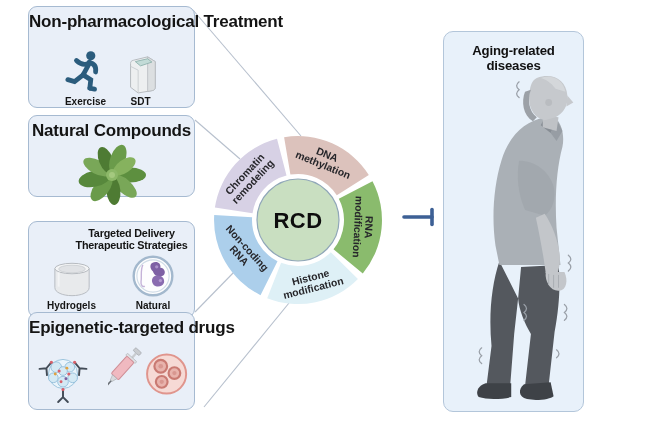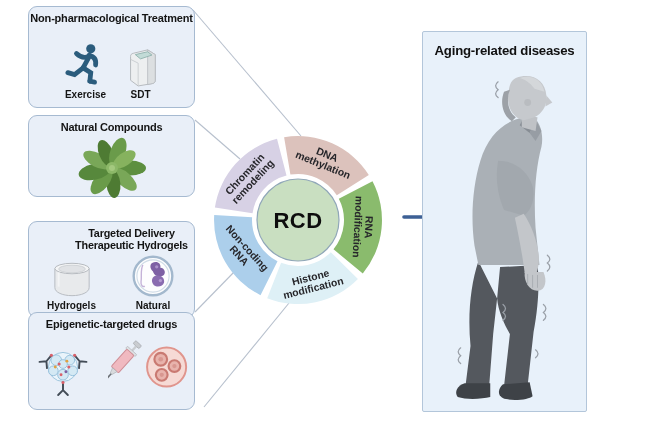--- a/index.html
+++ b/index.html
@@ -9,36 +9,36 @@
   }
   svg{display:block;}
   .abs{position:absolute;}
   
   .panel{
     position:absolute;left:28px;width:167px;
     background:#e9eff8;border:1.2px solid #a6bad1;border-radius:9px;
     box-sizing:border-box;
   }
   .panel-title{
-    text-align:center;font-weight:bold;color:#141414;font-size:11px;
+    text-align:center;font-weight:bold;color:#141414;font-size:17px;
     letter-spacing:-0.2px;white-space:nowrap;padding-top:5px;line-height:1.15;
   }
   .panel-title2{
     text-align:center;font-weight:bold;color:#141414;font-size:10.8px;
     letter-spacing:-0.2px;line-height:1.15;padding-top:5px;padding-left:40px;
   }
   .icon-row{display:flex;justify-content:center;align-items:flex-end;gap:6px;margin-top:2px;}
   .icon-item{display:flex;flex-direction:column;align-items:center;justify-content:flex-end;}
   .icon-label{
     font-weight:bold;color:#141414;font-size:10px;text-align:center;line-height:1.05;margin-top:2px;
   }
   
   .right-panel{
-    position:absolute;left:422px;top:31px;width:165px;height:381px;
-    background:#e8f1fa;border:1.2px solid #b3c6da;border-radius:2px;box-sizing:border-box;
+    position:absolute;left:443px;top:31px;width:141px;height:381px;
+    background:#e8f1fa;border:1.2px solid #b3c6da;border-radius:10px;box-sizing:border-box;
   }
   .right-title{
     text-align:center;font-weight:bold;color:#111;font-size:13.2px;padding-top:11px;letter-spacing:-0.2px;
   }
   
   .wheel-label{
     position:absolute;transform:translate(-50%,-50%);
     font-weight:bold;color:#26262a;font-size:10.4px;line-height:1.08;text-align:center;
     white-space:nowrap;
   }
@@ -130,21 +130,21 @@
           <circle cx="38" cy="32" r="6" fill="#8cb868"></circle>
           <circle cx="38" cy="32" r="3" fill="#a4c97f"></circle>
         </g>
       </svg>
     </div>
   </div>
 
   <div class="panel" style="top:221px;height:97px;">
     <div class="panel-title2">
       <span>Targeted Delivery</span><br>
-      <span>Therapeutic Hydrogels</span>
+      <span>Therapeutic Strategies</span>
     </div>
     <div class="icon-row" style="gap:34px;margin-top:1px;">
       <div class="icon-item">
         <svg width="46" height="40" viewBox="0 0 48 42">
           <path d="M6 10 L6 30 C6 35 14 38.5 24 38.5 C34 38.5 42 35 42 30 L42 10" fill="#e8eaec" stroke="#b3b7bd" stroke-width="1" opacity="0.96"></path>
           <ellipse cx="24" cy="10" rx="18" ry="5.5" fill="#f4f5f6" stroke="#b3b7bd" stroke-width="1"></ellipse>
           <ellipse cx="24" cy="10.5" rx="14" ry="4" fill="#e0e2e5" stroke="#c6cace" stroke-width="0.8"></ellipse>
           <path d="M10 14 L10 29" stroke="#f6f7f8" stroke-width="2" opacity="0.8"></path>
         </svg>
         <div class="icon-label">Hydrogels</div>

